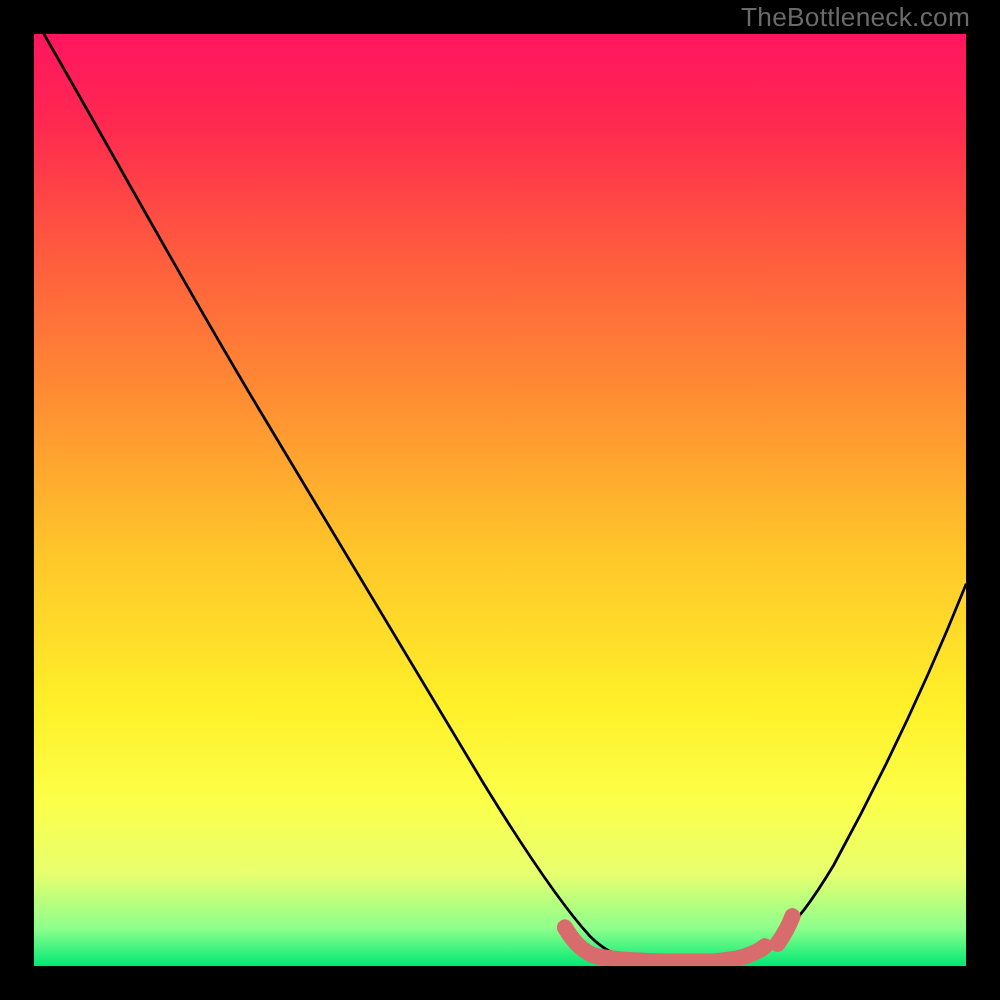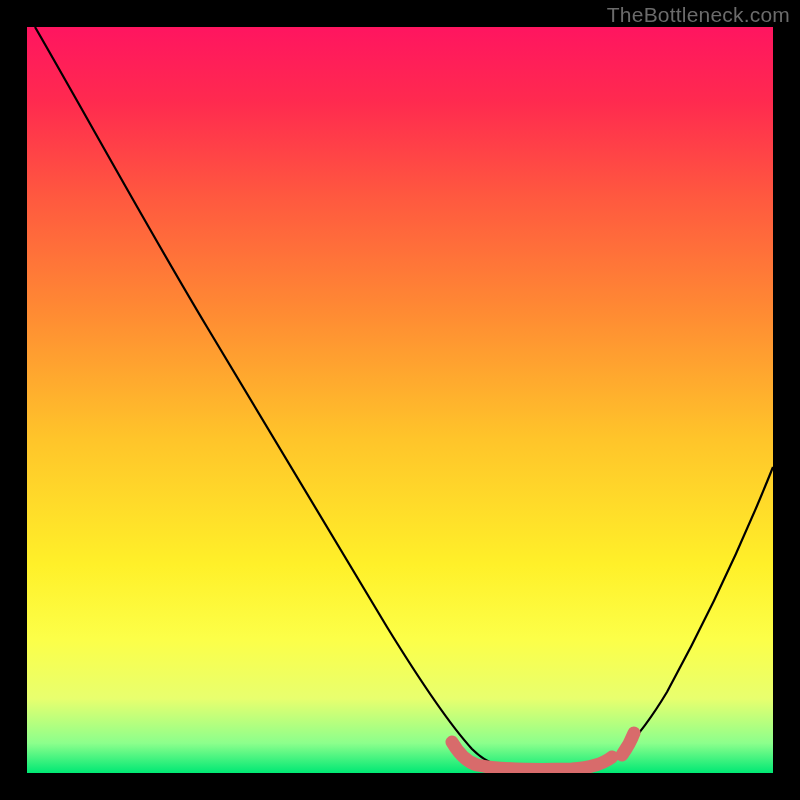--- a/index.html
+++ b/index.html
@@ -43,21 +43,21 @@
       #00e874 100%
     );
   }
   .svg-layer {
     position: absolute;
     inset: 0;
   }
   .watermark {
     position: absolute;
     top: 3px;
-    right: 10px;
+    right: 24px;
     color: #6b6b6b;
     font-size: 21px;
     font-weight: 500;
     letter-spacing: 0.2px;
     user-select: none;
   }
 </style>
 </head>
 <body>
 

